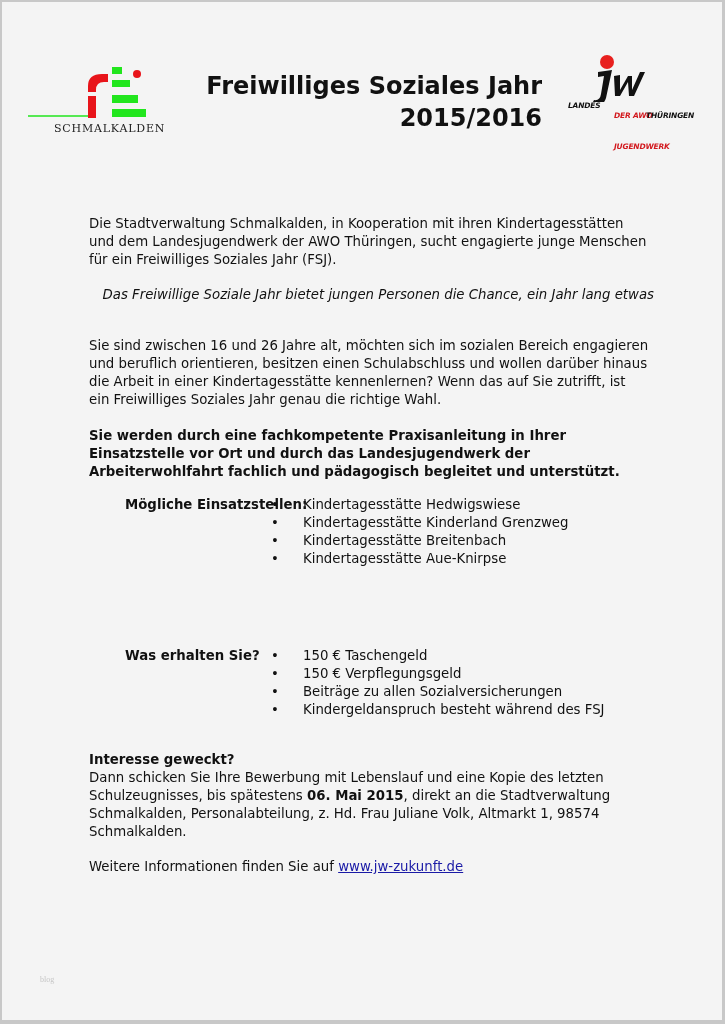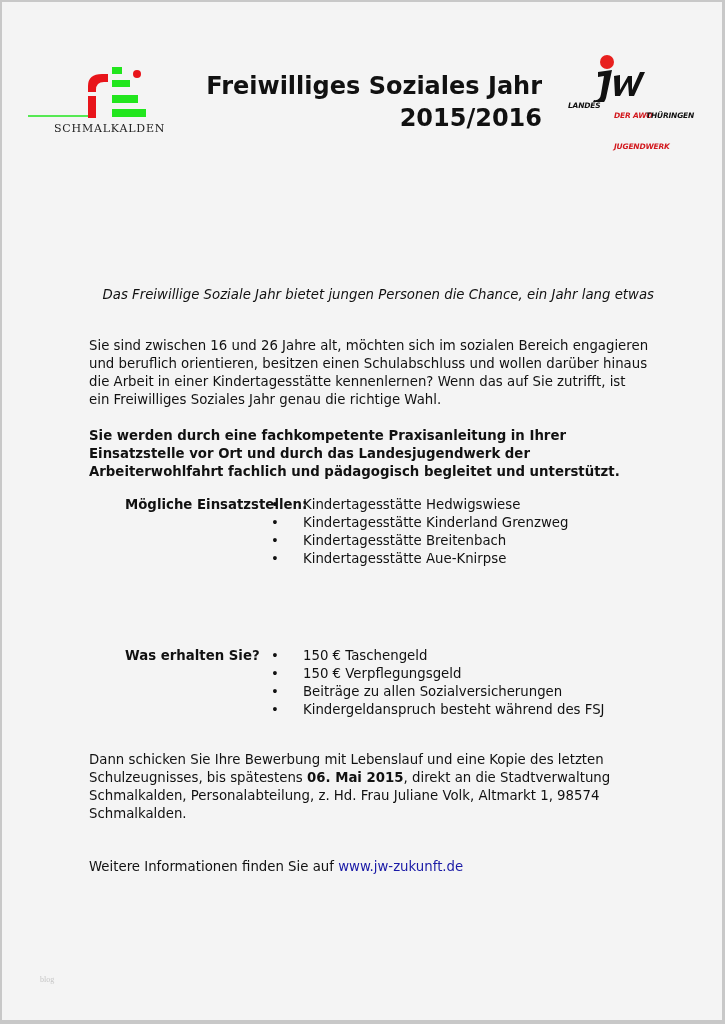--- a/index.html
+++ b/index.html
@@ -39,21 +39,21 @@
     .center-italic { text-align: right; font-style: italic; }
     .bold { font-weight: bold; }
 
     .list-row { position: absolute; left: 87px; font-size: 13.3px; line-height: 18px; }
     .label { position: absolute; font-weight: bold; white-space: nowrap; margin-left: 36px; }
     .bullets { position: absolute; }
     .bullet-item { position: relative; height: 18px; white-space: nowrap; }
     .bullet-item .dot { position: absolute; left: 0; }
     .bullet-item .item { position: absolute; left: 32px; }
 
-    a.link { color: #1a1aa6; }
+    a.link { color: #1a1aa6; text-decoration: underline; }
     .watermark {
       position: absolute; left: 38px; top: 973px; font-size: 8px; color: #c6c6c6; font-family: Liberation Serif, serif;
     }
   </style>
 </head>
 <body>
 
 <div class="page">
 
   <div class="logo-left">
@@ -80,20 +80,21 @@
       <circle cx="39" cy="8" r="7" fill="#e8201e"></circle>
       <path d="M30 18 L44 16 L38 44 Q35 54 24 50 L26 46 Q32 47 33 40 L36 22 L30 23 Z" fill="#111"></path>
       <path d="M46 22 L52 21 L52 36 L60 22 L64 22 L64 36 L72 18 L77 18 L66 42 L61 42 L60 28 L52 42 L47 42 Z" fill="#111"></path>
     </svg>
     <span class="t1">LANDES</span>
     <span class="t2">JUGENDWERK</span>
     <span class="t3">DER AWO</span>
     <span class="t4">THÜRINGEN</span>
   </div>
 
+  <div class="txt" style="top:213px;">Die Stadtverwaltung Schmalkalden, in Kooperation mit ihren Kindertagesstätten und dem Landesjugendwerk der AWO Thüringen, sucht engagierte junge Menschen für ein Freiwilliges Soziales Jahr (FSJ).</div>
 
   <div class="txt center-italic" style="top:284px; left:82px; width:570px;">
     <div>Das Freiwillige Soziale Jahr  bietet jungen Personen die Chance, ein Jahr lang etwas</div>
   </div>
 
   <div class="txt" style="top:335px;">Sie sind zwischen 16 und 26 Jahre alt, möchten sich im sozialen Bereich engagieren und beruflich orientieren, besitzen einen Schulabschluss und wollen darüber hinaus die Arbeit in einer Kindertagesstätte kennenlernen? Wenn das auf Sie zutrifft, ist ein Freiwilliges Soziales Jahr genau die richtige Wahl.</div>
 
   <div class="txt" style="top:425px;font-weight:bold;">Sie werden durch eine fachkompetente Praxisanleitung in Ihrer Einsatzstelle vor Ort und durch das Landesjugendwerk der Arbeiterwohlfahrt fachlich und pädagogisch begleitet und unterstützt.</div>
 
   <div class="list-row" style="top:494px;">
@@ -135,20 +136,21 @@
         <span class="item">Beiträge zu allen Sozialversicherungen</span>
       </div>
       <div class="bullet-item">
         <span class="dot">•</span>
         <span class="item">Kindergeldanspruch besteht während des FSJ</span>
       </div>
     </div>
   </div>
 
   <div class="txt" style="top:749px;">
+    <div class="bold">Interesse geweckt?</div>
     <div><span>Dann schicken Sie Ihre Bewerbung mit Lebenslauf und eine Kopie des letzten Schulzeugnisses, bis spätestens </span><span class="bold">06. Mai 2015</span><span>, direkt an die Stadtverwaltung Schmalkalden, Personalabteilung, z. Hd. Frau Juliane Volk, Altmarkt 1, 98574 Schmalkalden.</span></div>
   </div>
 
   <div class="txt" style="top:856px;">
     <span>Weitere Informationen finden Sie auf </span><a class="link">www.jw-zukunft.de</a>
   </div>
 
   <div class="watermark">blog</div>
 </div>
 

